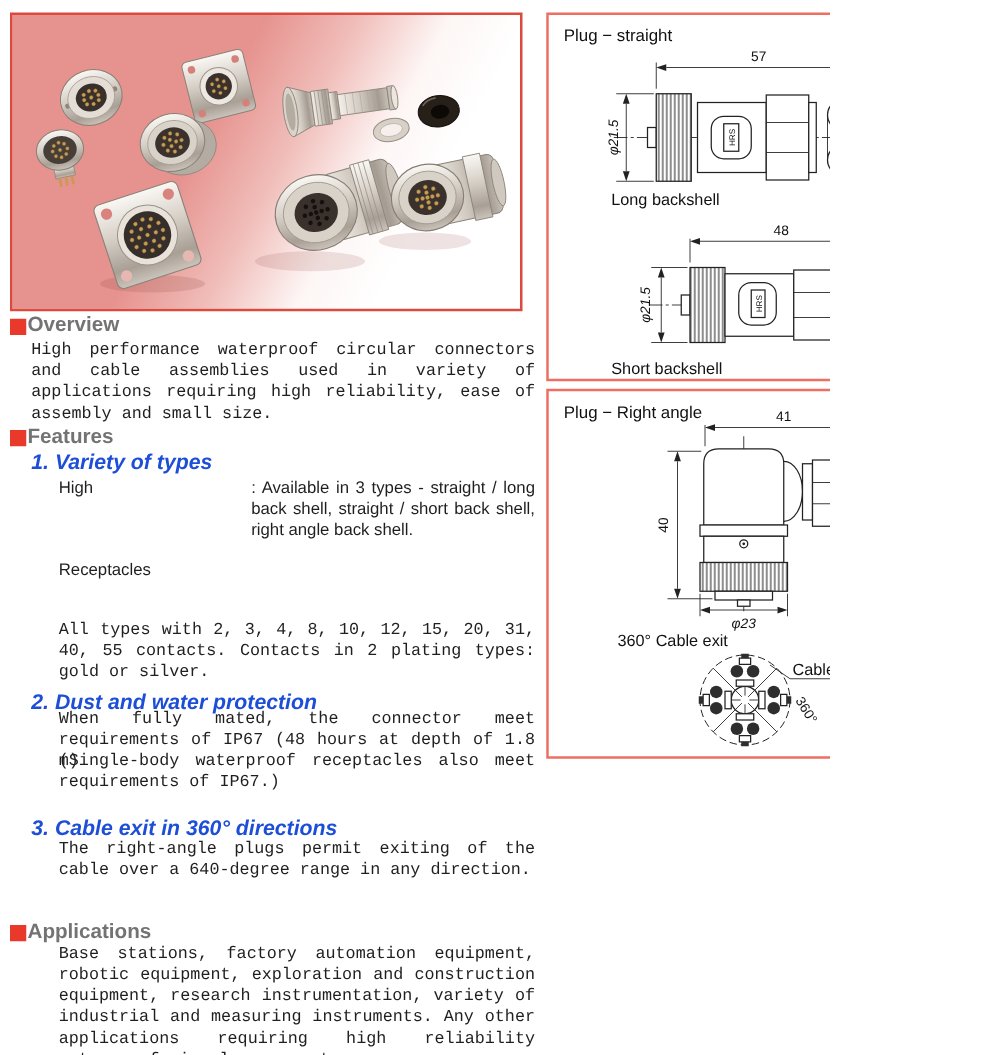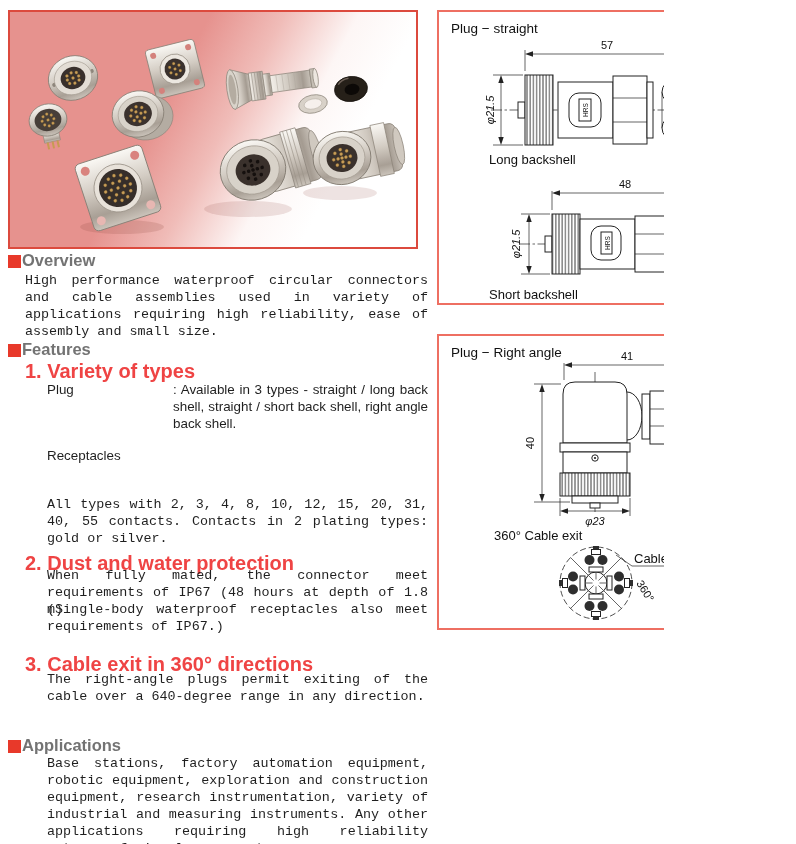--- a/index.html
+++ b/index.html
@@ -6,45 +6,45 @@
   .page{position:relative;width:664px;height:844px;background:#fff;font-family:"Liberation Sans",sans-serif;overflow:hidden;}
 
   
   .photo{position:absolute;left:8px;top:10px;width:406px;height:235px;border:2px solid #dc4a3e;
          background:linear-gradient(118deg,#e6928e 0%,#e6928e 38%,#f0bcb8 52%,#fdf6f5 66%,#ffffff 78%);}
   .photo svg{display:block;}
 
   
   .panel{position:absolute;left:437px;width:338px;background:#fff;border:2px solid #ee6f62;}
   .panel1{top:10px;height:291px;}
-  .panel2{top:334px;height:292px;}
+  .panel2{top:311px;height:292px;}
 
   
   .d-svg text{font-family:"Liberation Sans",sans-serif;}
   .d-svg .pt{font-size:13.5px;fill:#111;}
   .d-svg .lbl{font-size:13px;fill:#111;}
   .d-svg .dim{font-size:11px;fill:#111;}
   .d-svg .dimI{font-size:11px;fill:#111;font-style:italic;}
   .d-svg .mk{font-size:6.5px;fill:#111;}
   .d-svg .s{stroke:#222;stroke-width:1;fill:none;}
   .d-svg .sf{stroke:#222;stroke-width:1;fill:#fff;}
   .d-svg .thin{stroke:#222;stroke-width:0.7;fill:none;}
   .d-svg .ar{fill:#222;stroke:none;}
   .d-svg .cl{stroke:#222;stroke-width:0.7;fill:none;stroke-dasharray:11 2.5 2.5 2.5;}
   .d-svg .cl2{stroke:#222;stroke-width:0.8;fill:none;stroke-dasharray:6 3;}
   .d-svg .dk{fill:#2e2e2e;stroke:none;}
 
   
   .h-major{position:absolute;left:8px;display:flex;align-items:center;font-size:16.5px;font-weight:bold;color:#737373;}
   .sq{width:13px;height:13px;background:#e8392a;display:inline-block;margin-right:1px;flex:none;position:relative;top:1px;}
-  .h-num{position:absolute;left:25px;font-size:20px;font-weight:bold;color:#ef4444;}
+  .h-num{position:absolute;left:25px;font-size:17px;font-weight:bold;color:#1d4ed8;font-style:italic;}
   .tx{position:absolute;color:#1f1f1f;font-size:13.4px;line-height:17px;text-align:justify;font-family:Liberation Mono, monospace;}
   .frow{position:absolute;left:47px;width:381px;display:flex;}
   .frow .term{width:126px;flex:none;font-size:13.4px;line-height:17px;color:#1f1f1f;}
-  .frow .desc{width:255px;font-size:13.4px;line-height:17px;color:#1f1f1f;text-align:justify;}
+  .frow .desc{width:255px;font-size:13.4px;line-height:17px;color:#1f1f1f;text-align:justify;margin-left:28px;}
 </style>
 </head>
 <body>
 
 <div class="page">
 
   <div class="photo">
     <svg viewBox="0 0 406 235" width="406" height="235">
       <defs>
         <linearGradient id="mgv" x1="0" y1="0" x2="0" y2="1">
@@ -439,21 +439,21 @@
   <div class="tx" style="top:272px;left:25px;width:403px">High performance waterproof circular connectors and cable assemblies used in variety of applications requiring high reliability, ease of assembly and small size.</div>
 
   <div class="h-major" style="top:340px">
     <span class="sq"></span>
     <span>Features</span>
   </div>
 
   <div class="h-num" style="top:360px">1. Variety of types</div>
 
   <div class="frow" style="top:381px">
-    <div class="term">Plug</div>
+    <div class="term">High</div>
     <div class="desc">: Available in 3 types - straight / long back shell, straight / short back shell, right angle back shell.</div>
   </div>
 
   <div class="frow" style="top:447px">
     <div class="term">Receptacles</div>
   </div>
 
   <div class="tx" style="top:496px;left:47px;width:381px">All types with 2, 3, 4, 8, 10, 12, 15, 20, 31, 40, 55 contacts. Contacts in 2 plating types: gold or silver.</div>
 
   <div class="h-num" style="top:552px">2. Dust and water protection</div>

